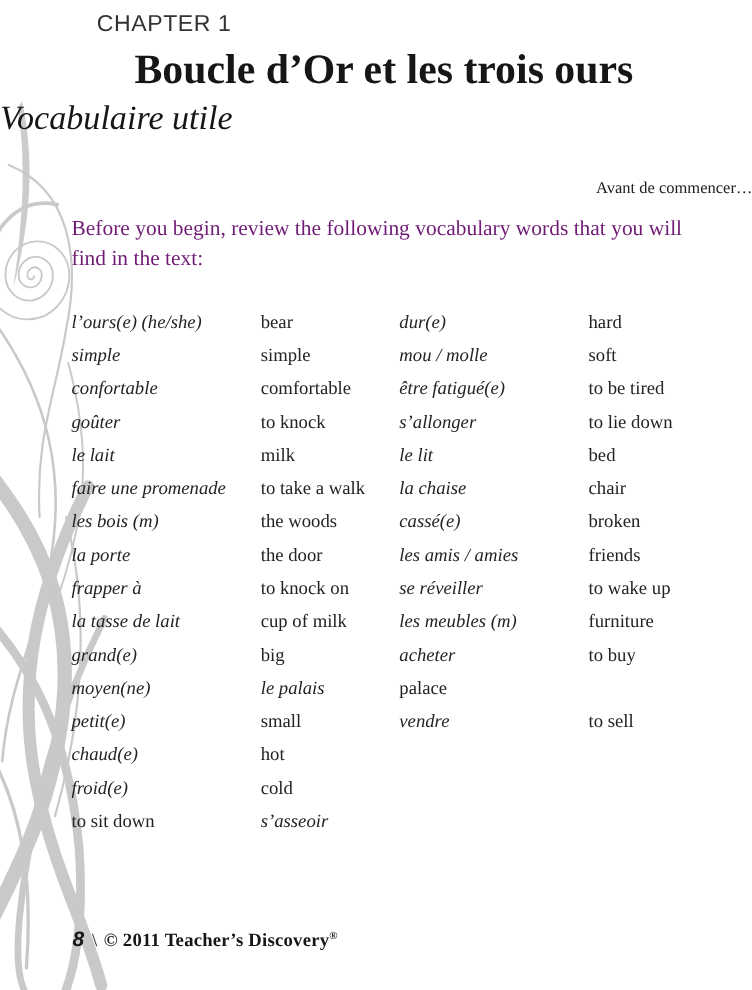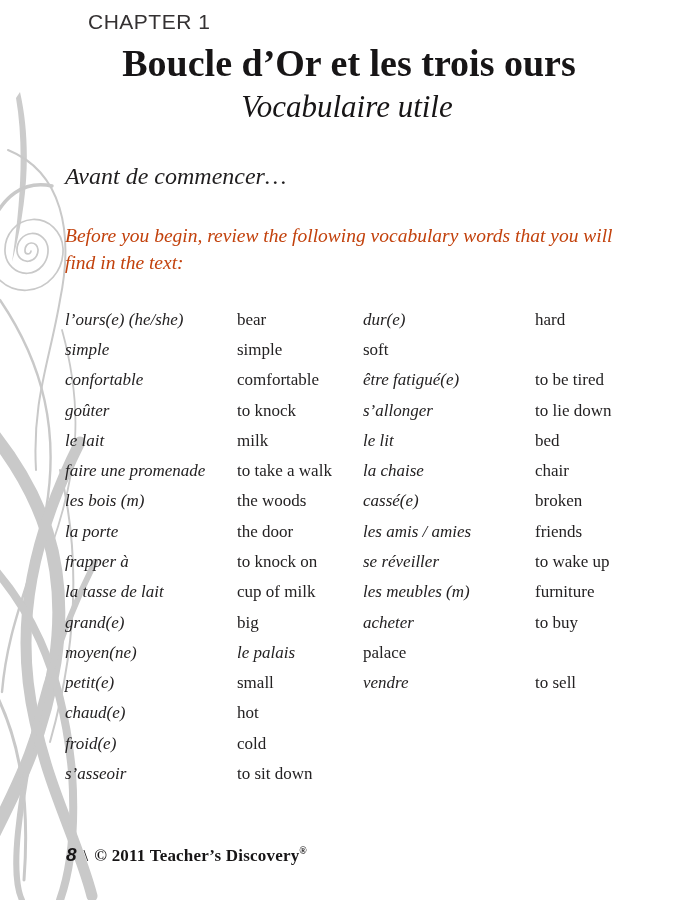--- a/index.html
+++ b/index.html
@@ -25,35 +25,34 @@
   }
   .page-title{
     margin-top:11px;
     text-align:center;
     font-size:38px;font-weight:bold;line-height:1.05;
     color:#171516;
     padding-left:14px;
   }
   .page-subtitle{
     margin-top:7px;
-    text-align:center;
+    text-align:left;
     font-size:31px;font-style:italic;line-height:1.05;
     color:#171516;
-    padding-left:10px;
   }
   .section-heading{
     margin:40px 0 0 65px;
-    font-size:24px;font-style:italic;
+    font-size:15px;
     color:#1f1d1e;
+    text-align:right;
   }
   .intro-paragraph{
-    margin:32px 45px 0 65px;
+    margin:15px 45px 0 65px;
     font-size:19.5px;line-height:27px;
-    color:#c2410c;
-    font-style:italic;
+    color:#701a75;
   }
   .vocab-table{
     margin:28px 0 0 65px;
     width:600px;
   }
   .vrow{
     display:grid;
     grid-template-columns:172px 126px 172px 1fr;
     height:30.3px;
     align-items:center;
@@ -117,20 +116,21 @@
     <div class="vocab-table">
         <div class="vrow">
           <div class="vcell fr">l’ours(e) (he/she)</div>
           <div class="vcell en">bear</div>
           <div class="vcell fr">dur(e)</div>
           <div class="vcell en">hard</div>
         </div>
         <div class="vrow">
           <div class="vcell fr">simple</div>
           <div class="vcell en">simple</div>
+          <div class="vcell fr">mou / molle</div>
           <div class="vcell en">soft</div>
         </div>
         <div class="vrow">
           <div class="vcell fr">confortable</div>
           <div class="vcell en">comfortable</div>
           <div class="vcell fr">être fatigué(e)</div>
           <div class="vcell en">to be tired</div>
         </div>
         <div class="vrow">
           <div class="vcell fr">goûter</div>
@@ -197,22 +197,22 @@
           <div class="vcell fr"></div>
           <div class="vcell en"></div>
         </div>
         <div class="vrow">
           <div class="vcell fr">froid(e)</div>
           <div class="vcell en">cold</div>
           <div class="vcell fr"></div>
           <div class="vcell en"></div>
         </div>
         <div class="vrow">
+          <div class="vcell en">to sit down</div>
           <div class="vcell fr">s’asseoir</div>
-          <div class="vcell en">to sit down</div>
           <div class="vcell fr"></div>
           <div class="vcell en"></div>
         </div>
       </div>
   </div>
 
   <div class="page-footer">
     <span class="num">8</span><span class="sep">\</span><span class="copy">© 2011 Teacher’s Discovery</span><sup>®</sup>
   </div>
 

